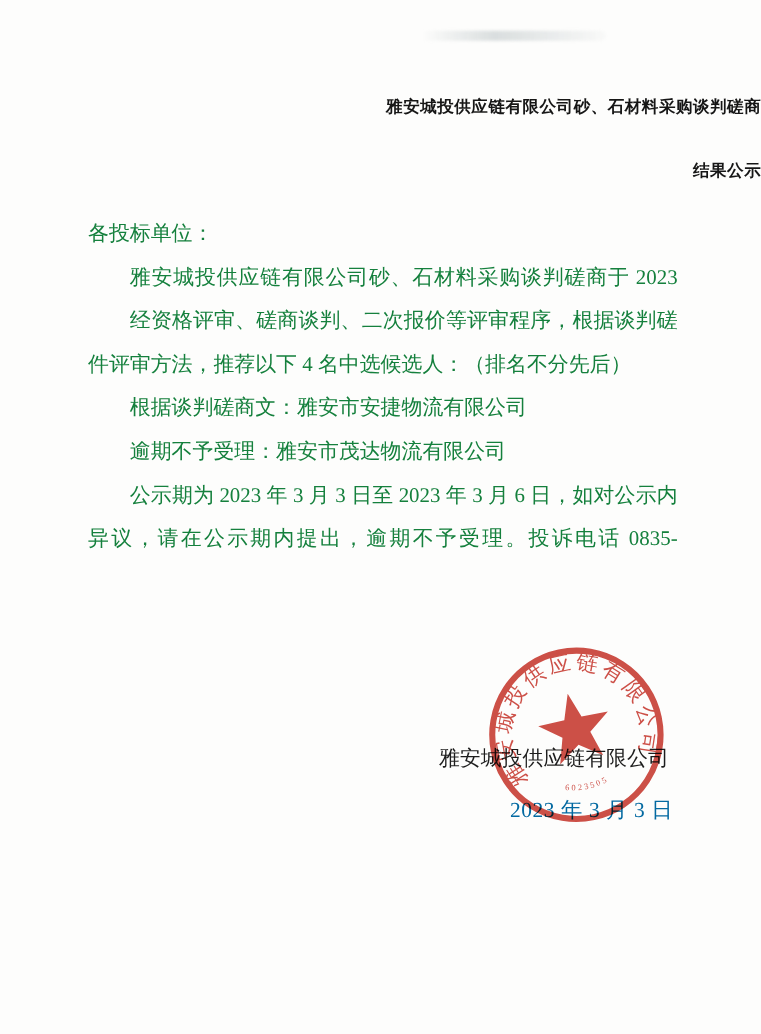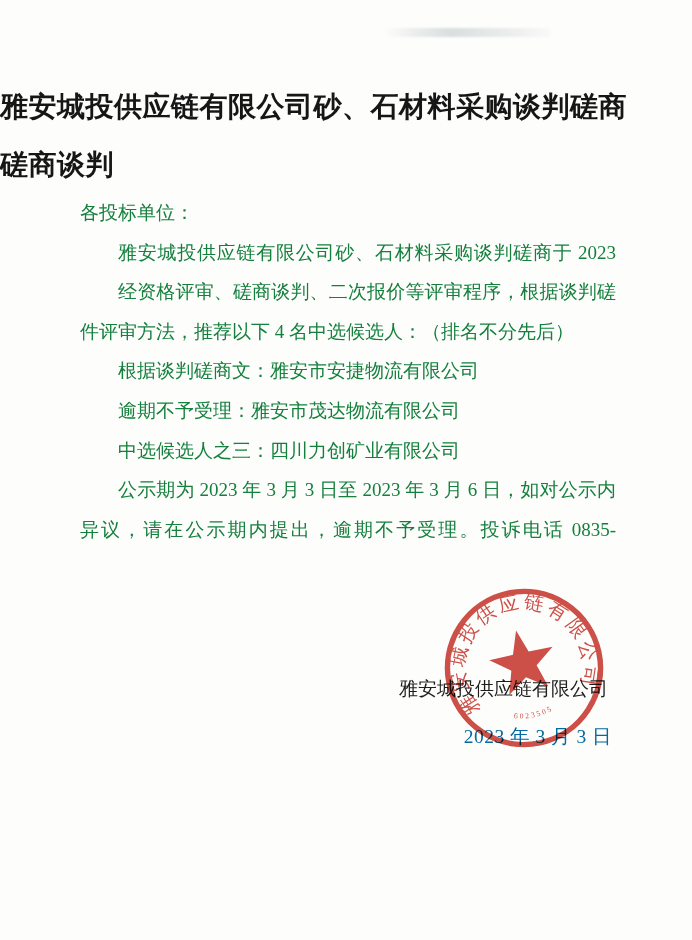--- a/index.html
+++ b/index.html
@@ -10,22 +10,22 @@
     overflow:hidden;
     font-family:"Liberation Serif","DejaVu Serif",serif;
     color:#1f1f1f;
   }
   .scan-smudge{
     position:absolute;left:383px;top:28px;width:168px;height:9px;
     background:linear-gradient(to right, rgba(205,210,210,0), rgba(188,196,198,0.55) 40%, rgba(205,210,210,0.08));
     border-radius:5px;filter:blur(1.3px);
   }
   .title{
-    position:absolute;left:0;width:692px;text-align:left;
-    font-size:28px;font-weight:bold;color:#161616;letter-spacing:0.5px;
+    position:absolute;left:0;width:692px;text-align:right;
+    font-size:15px;font-weight:bold;color:#161616;letter-spacing:0.5px;
     white-space:nowrap;
   }
   .title1{top:88px;}
   .title2{top:146px;}
   .doc-body{
     position:absolute;left:80px;top:193px;width:536px;
     font-size:19px;color:#15803d;
   }
   .line{
     height:39.6px;line-height:39.6px;white-space:nowrap;
@@ -53,30 +53,29 @@
   }
 </style>
 </head>
 <body>
 
 <div class="page">
 
   <div class="scan-smudge"></div>
 
   <div class="title title1">雅安城投供应链有限公司砂、石材料采购谈判磋商</div>
-  <div class="title title2">磋商谈判</div>
+  <div class="title title2">结果公示</div>
 
   <div class="doc-body">
     <div class="line">各投标单位：</div>
     <div class="line indent fill">雅安城投供应链有限公司砂、石材料采购谈判磋商于 2023 年 3</div>
     <div class="line indent fill">经资格评审、磋商谈判、二次报价等评审程序，根据谈判磋商文</div>
     <div class="line">件评审方法，推荐以下 4 名中选候选人：（排名不分先后）</div>
     <div class="line indent">根据谈判磋商文：雅安市安捷物流有限公司</div>
     <div class="line indent">逾期不予受理：雅安市茂达物流有限公司</div>
-    <div class="line indent">中选候选人之三：四川力创矿业有限公司</div>
     <div class="line indent fill">公示期为 2023 年 3 月 3 日至 2023 年 3 月 6 日，如对公示内容有</div>
     <div class="line fill">异议，请在公示期内提出，逾期不予受理。投诉电话 0835-2625679。</div>
   </div>
 
   <div class="sig-company">雅安城投供应链有限公司</div>
   <div class="sig-date">2023 年 3 月 3 日</div>
 
   <svg class="seal" viewBox="0 0 200 200" xmlns="http://www.w3.org/2000/svg">
     <defs>
       <path id="ringTextPath" d="M 42.7 140.2 A 70 70 0 1 1 157.3 140.2" fill="none"></path>

